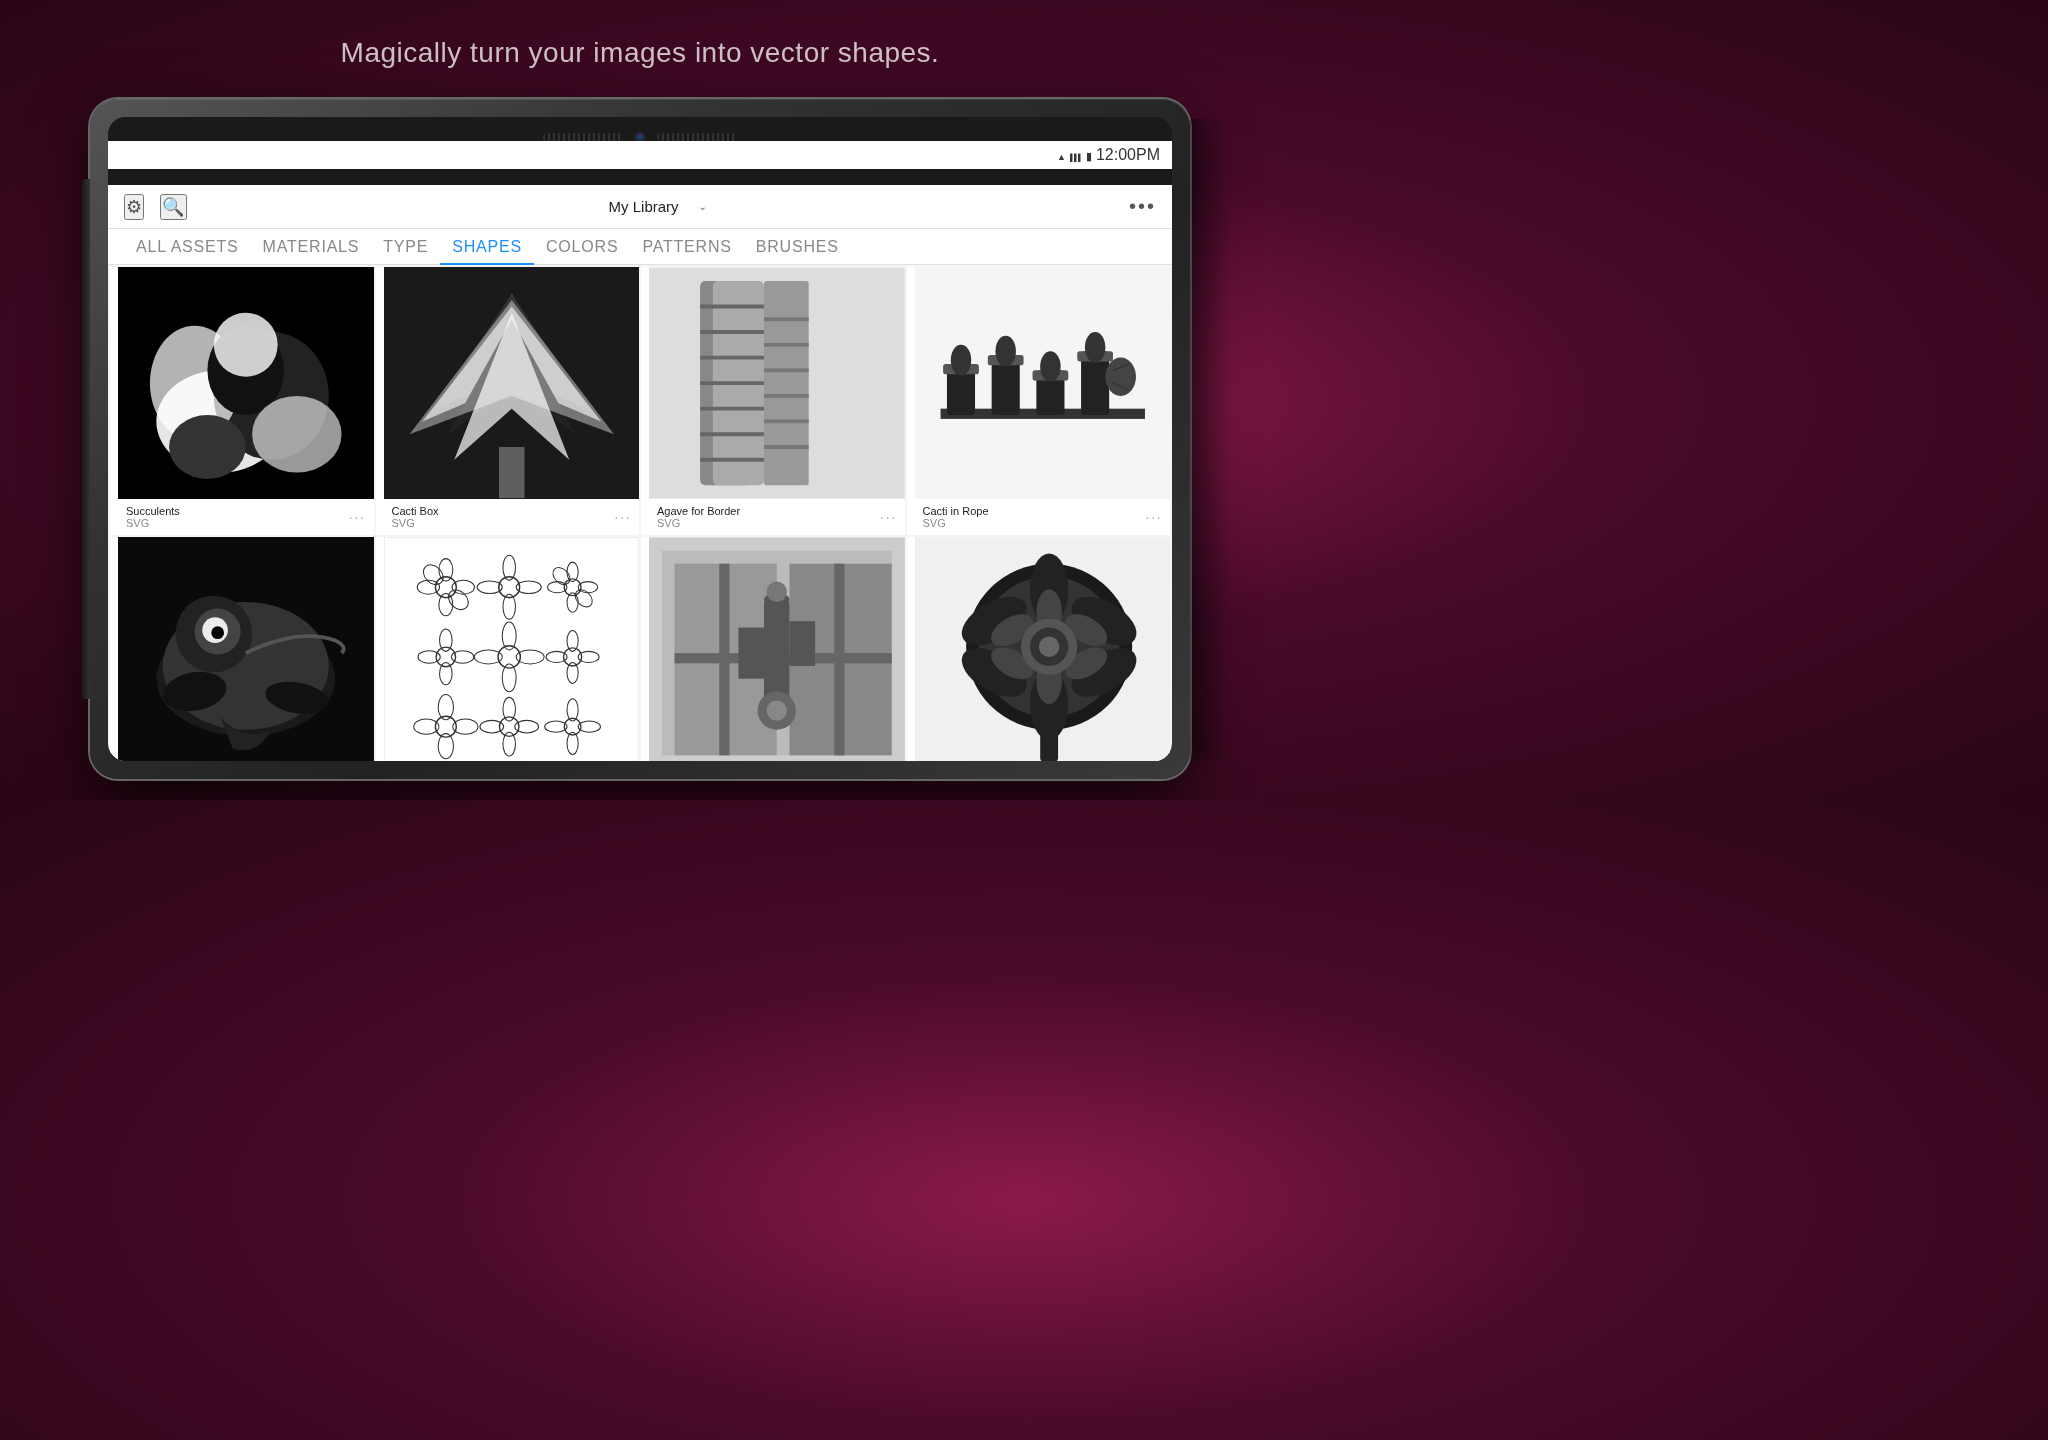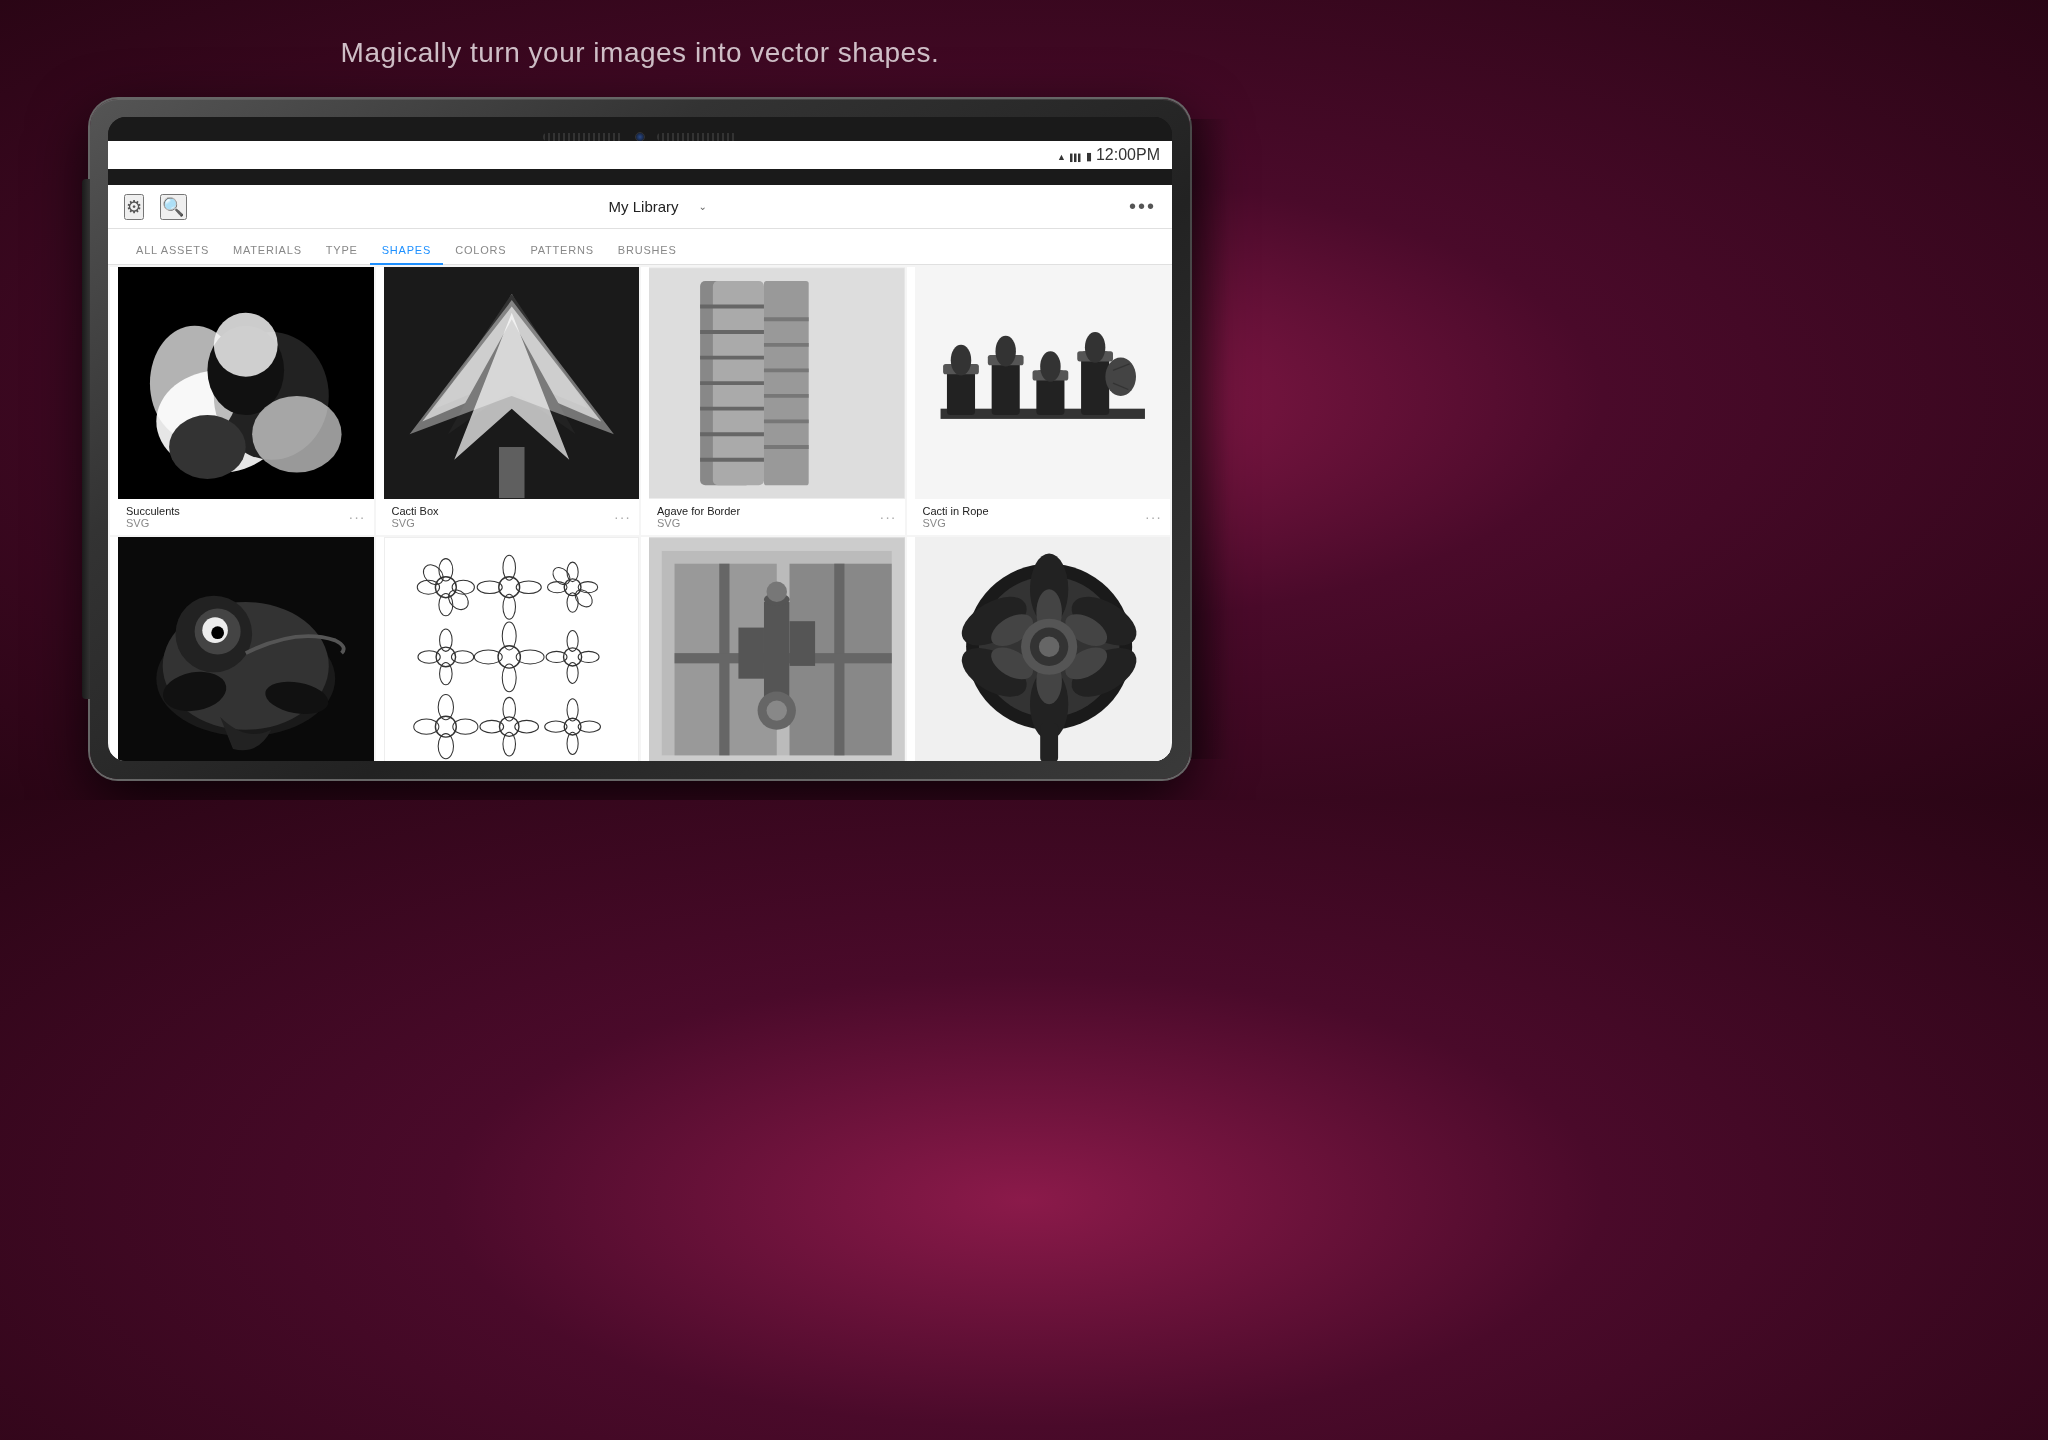--- a/index.html
+++ b/index.html
@@ -178,21 +178,21 @@
       background: #fff;
       display: flex;
       align-items: flex-end;
       padding: 0 16px;
       border-bottom: 1px solid #e0e0e0;
       z-index: 10;
     }
 
     .tab-item {
       padding: 8px 12px;
-      font-size: 11px;
+      font-size: 16px;
       font-weight: 500;
       color: #888;
       letter-spacing: 0.8px;
       cursor: pointer;
       position: relative;
       text-transform: uppercase;
     }
 
     .tab-item.active {
       color: #1e90ff;

